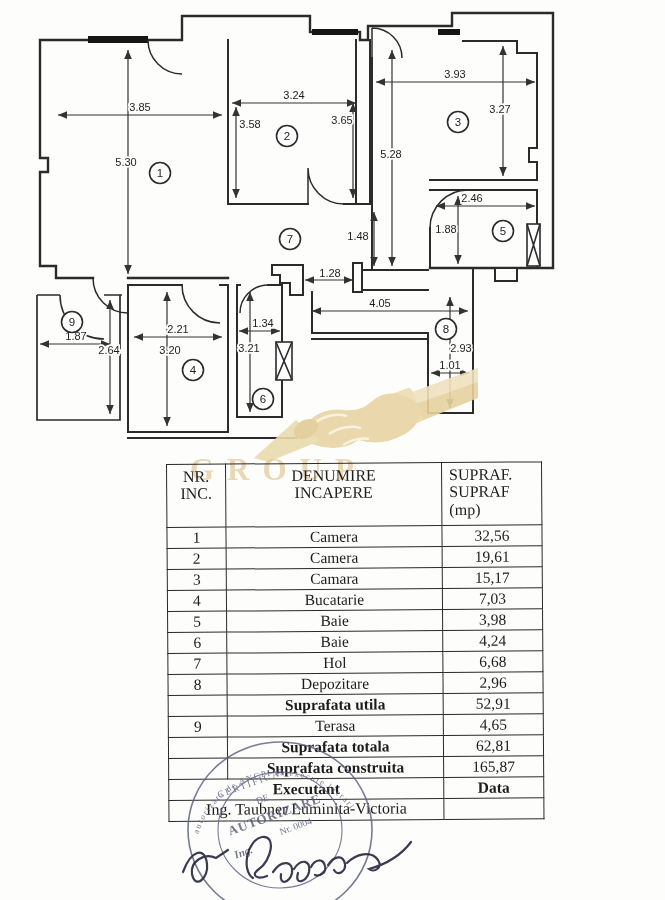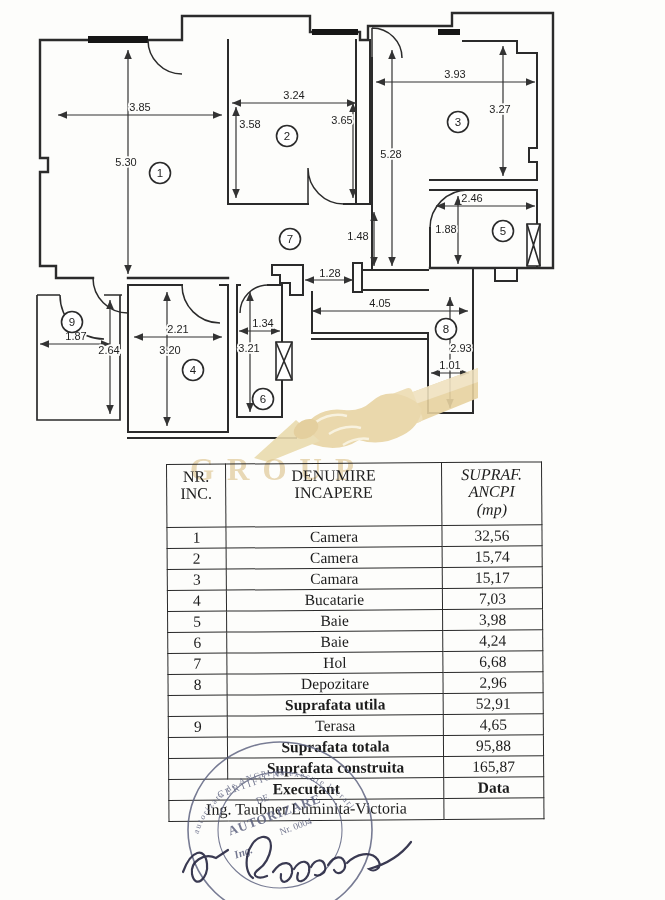--- a/index.html
+++ b/index.html
@@ -15,21 +15,21 @@
     letter-spacing:13px;color:#d8ba7c;opacity:.55;white-space:nowrap;
   }
   .areas-wrap{position:absolute;left:166px;top:464px;z-index:2;transform:rotate(-0.4deg);transform-origin:top left;}
   table.areas{border-collapse:collapse;font-size:15.5px;}
   table.areas td{
     border:1.6px solid #2a2a2a;background:transparent;
     height:20px;padding:0 4px;text-align:center;line-height:1.08;
     font-family:"Liberation Serif",serif;
   }
   tr.hdr td{text-align:center;vertical-align:top;padding:3px 7px;font-size:16px;height:56px;}
-  tr.hdr td.c3{text-align:center;font-style:italic;}
+  tr.hdr td.c3{text-align:left;}
   .bold{font-weight:bold;}
   td.exe{ text-align:left;font-weight:bold;padding-left:4px;}
   td.data-cell{text-align:left;font-weight:bold;padding-left:14px;margin-top:26px;}
   td.name-cell{height:85px;vertical-align:top;text-align:left;padding:4px 2px;font-size:16px;}
   .stamp-svg{position:absolute;left:150px;top:705px;z-index:3;}
   .sig-svg{position:absolute;left:165px;top:830px;z-index:4;}
   .dimt{font-family:"Liberation Sans",sans-serif;font-size:11px;fill:#1f1f1f;
         paint-order:stroke;stroke:#fdfdfb;stroke-width:3.5px;text-anchor:middle;}
   .roomn{font-family:"Liberation Sans",sans-serif;font-size:11.5px;fill:#1f1f1f;text-anchor:middle;}
   .stamp-t{font-family:"Liberation Serif",serif;fill:#565b79;}
@@ -207,33 +207,33 @@
     <td>
       <div>NR.</div>
       <div>INC.</div>
     </td>
     <td style="text-align:center">
       <div>DENUMIRE</div>
       <div>INCAPERE</div>
     </td>
     <td class="c3">
       <div>SUPRAF.</div>
-      <div>ANCPI</div>
+      <div>SUPRAF</div>
       <div>(mp)</div>
     </td>
   </tr>
   <tr>
           <td>1</td>
           <td>Camera</td>
           <td>32,56</td>
         </tr>
   <tr>
           <td>2</td>
           <td>Camera</td>
-          <td>15,74</td>
+          <td>19,61</td>
         </tr>
   <tr>
           <td>3</td>
           <td>Camara</td>
           <td>15,17</td>
         </tr>
   <tr>
           <td>4</td>
           <td>Bucatarie</td>
           <td>7,03</td>
@@ -264,21 +264,21 @@
           <td>52,91</td>
         </tr>
   <tr>
           <td>9</td>
           <td>Terasa</td>
           <td>4,65</td>
         </tr>
   <tr>
           <td></td>
           <td class="bold">Suprafata totala</td>
-          <td>95,88</td>
+          <td>62,81</td>
         </tr>
   <tr>
           <td></td>
           <td class="bold">Suprafata construita</td>
           <td>165,87</td>
         </tr>
   <tr>
     <td colspan="2" class="exe">Executant</td>
     <td class="data-cell">Data</td>
   </tr>

